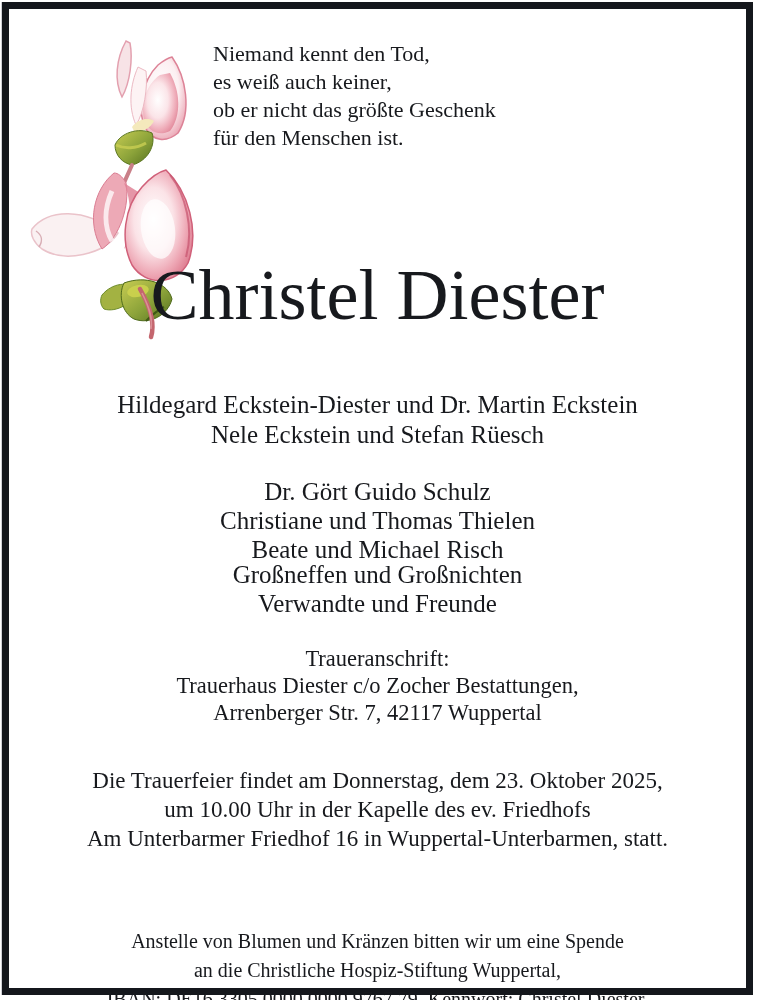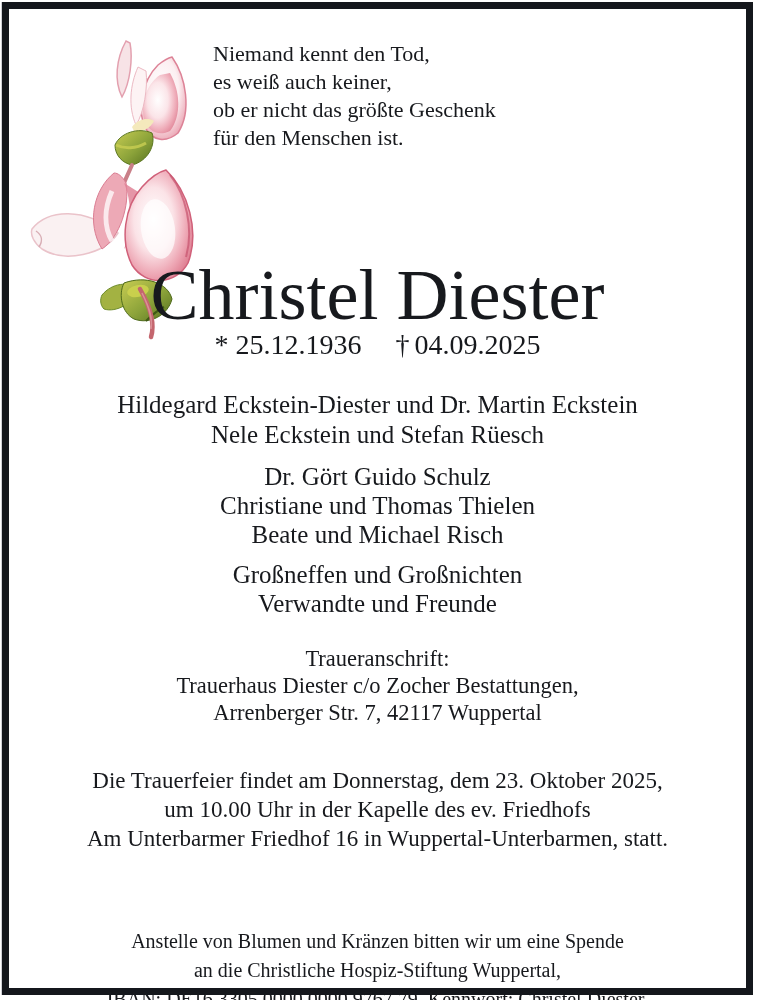--- a/index.html
+++ b/index.html
@@ -29,21 +29,21 @@
   .intro  { left: 215px; top: 165px; font-size: 27px;   line-height: 29.5px; }
 
   .name   { top: 265px; font-size: 72px; line-height: 60px; font-weight: normal; margin: 0; }
 
   .dates  { top: 328px; font-size: 28px; line-height: 34px; }
   .date-gap { display: inline-block; width: 34px; }
   .birth-sym { padding-right: 7px; }
   .death-sym { padding-right: 5px; }
 
   .group1 { top: 390px; font-size: 25px; line-height: 30px; }
-  .group2 { top: 462px; font-size: 25px; line-height: 29px; }
+  .group2 { top: 477px; font-size: 25px; line-height: 29px; }
   .group3 { top: 560px; font-size: 25px; line-height: 29px; }
 
   .address  { top: 645px; font-size: 22.5px; line-height: 27px; }
   .service  { top: 758px; font-size: 23px;   line-height: 29px; margin-top: 8px; }
   .donation { top: 883px; font-size: 20px;   line-height: 29px; margin-top: 44px; }
 </style>
 </head>
 <body>
 
 <div class="sheet">
@@ -102,23 +102,20 @@
   <div class="block left-block poem">
     <div>Niemand kennt den Tod,</div>
     <div>es weiß auch keiner,</div>
     <div>ob er nicht das größte Geschenk</div>
     <div>für den Menschen ist.</div>
   </div>
 
 
   <h1 class="block centered name">Christel Diester</h1>
 
-  <div class="block centered dates">
-    <span><span class="birth-sym">*</span><span>25.12.1936</span></span><span class="date-gap"></span><span><span class="death-sym">†</span><span>04.09.2025</span></span>
-  </div>
 
   <div class="block centered group1">
     <div>Hildegard Eckstein-Diester und Dr. Martin Eckstein</div>
     <div>Nele Eckstein und Stefan Rüesch</div>
   </div>
 
   <div class="block centered group2">
     <div>Dr. Gört Guido Schulz</div>
     <div>Christiane und Thomas Thielen</div>
     <div>Beate und Michael Risch</div>

